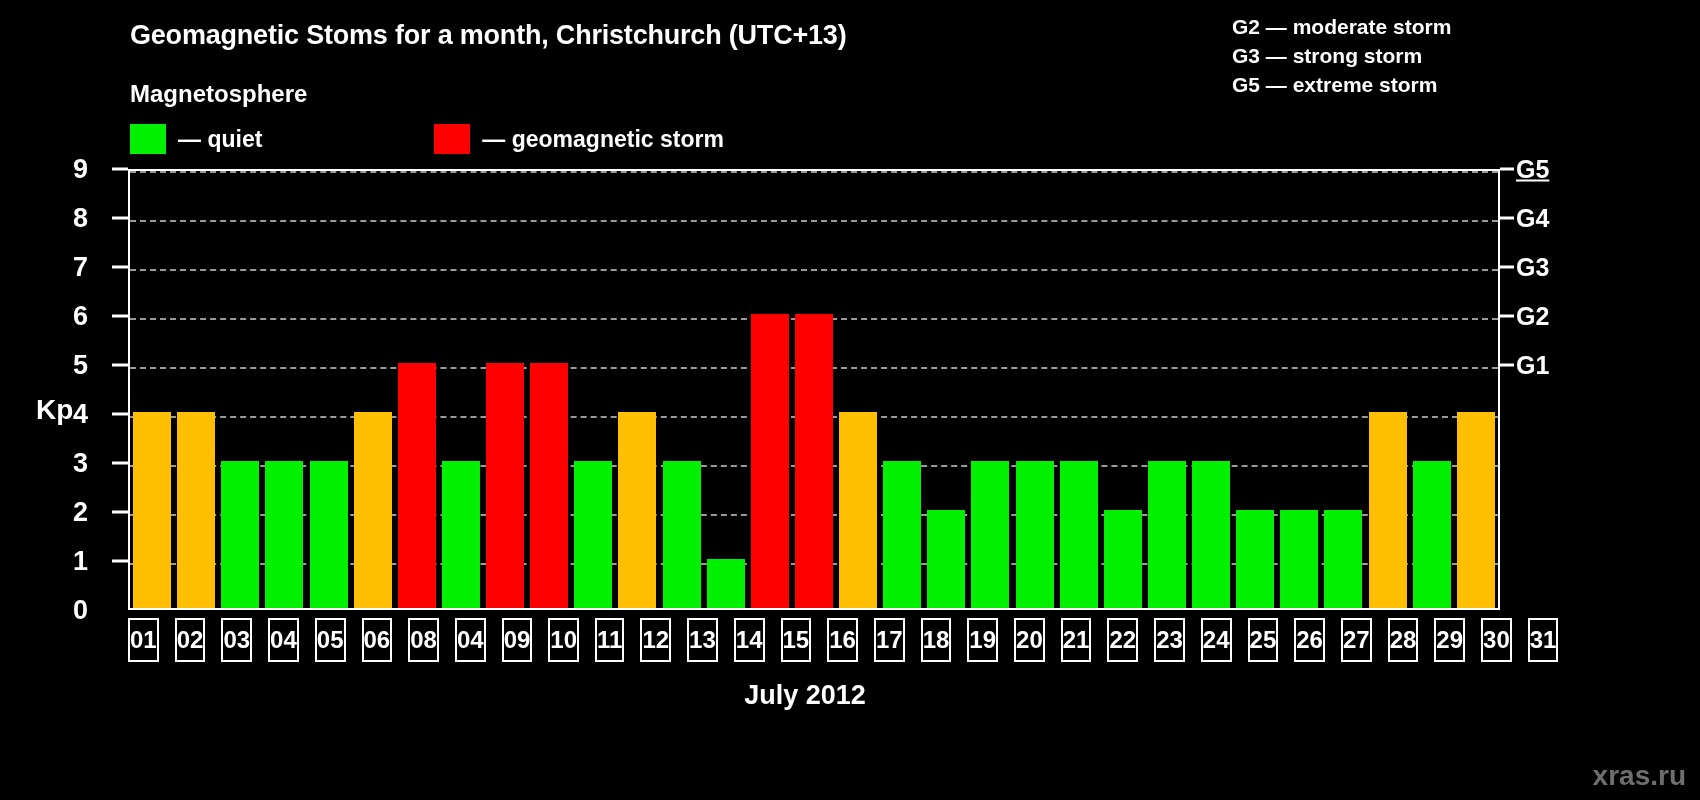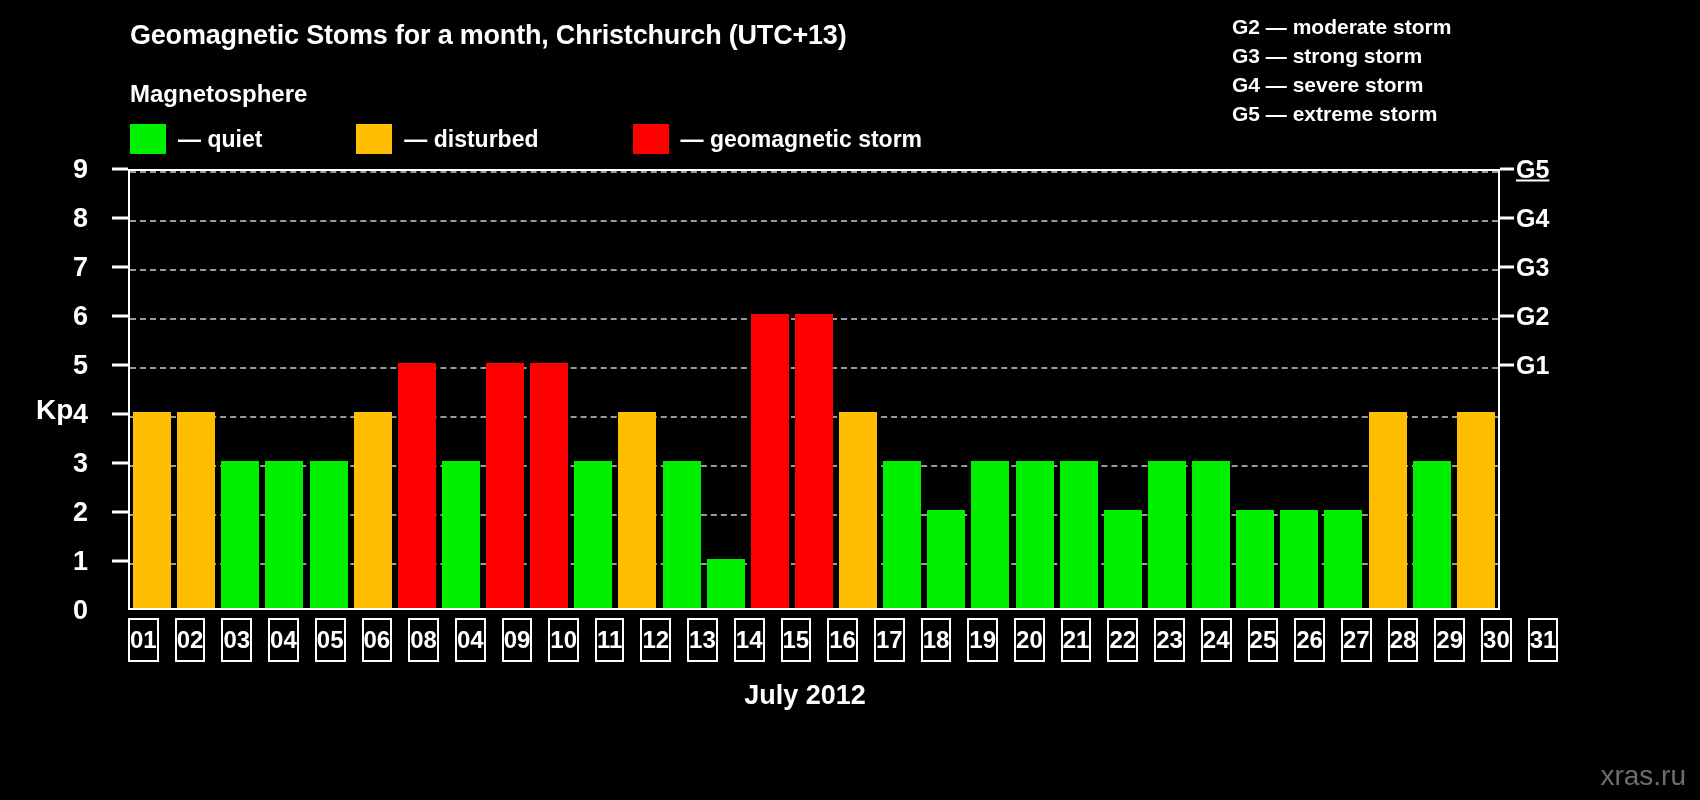--- a/index.html
+++ b/index.html
@@ -201,52 +201,47 @@
     font-size: 27px;
     font-weight: bold;
   }
 
   
   #watermark {
     position: absolute;
     right: 14px;
     bottom: 8px;
     font-size: 28px;
-    font-weight: normal;
+    font-weight: bold;
     color: #6e6e6e;
   }
 </style>
 </head>
 <body>
 
 <div id="chart-title">Geomagnetic Stoms for a month, Christchurch (UTC+13)</div>
 
 <div id="legend-heading">Magnetosphere</div>
 
 <div id="legend-items">
   <div class="legend-item">
     <span class="legend-swatch" style="background: rgb(0, 240, 0);"></span>
     <span class="legend-label">— quiet</span>
   </div>
   <span class="legend-gap-1"></span>
-  <div class="legend-item">
-    <span class="legend-swatch" style="background: rgb(255, 190, 0);"></span>
-    <span class="legend-label">— disturbed</span>
-  </div>
   <span class="legend-gap-2"></span>
   <div class="legend-item">
     <span class="legend-swatch" style="background: rgb(254, 0, 0);"></span>
     <span class="legend-label">— geomagnetic storm</span>
   </div>
 </div>
 
 <div id="g-legend">
   <div class="g-legend-row">G2 — moderate storm</div>
   <div class="g-legend-row">G3 — strong storm</div>
-  <div class="g-legend-row">G4 — severe storm</div>
   <div class="g-legend-row">G5 — extreme storm</div>
 </div>
 
 <div id="y-axis"></div>
 <div id="y-axis-title">Kp</div>
 
 <div id="plot-frame">
   <div id="plot-area">
     <div id="gridlines">
         <div class="gridline" style="top: 392px; border-top-color: rgb(154, 154, 154);"></div>

